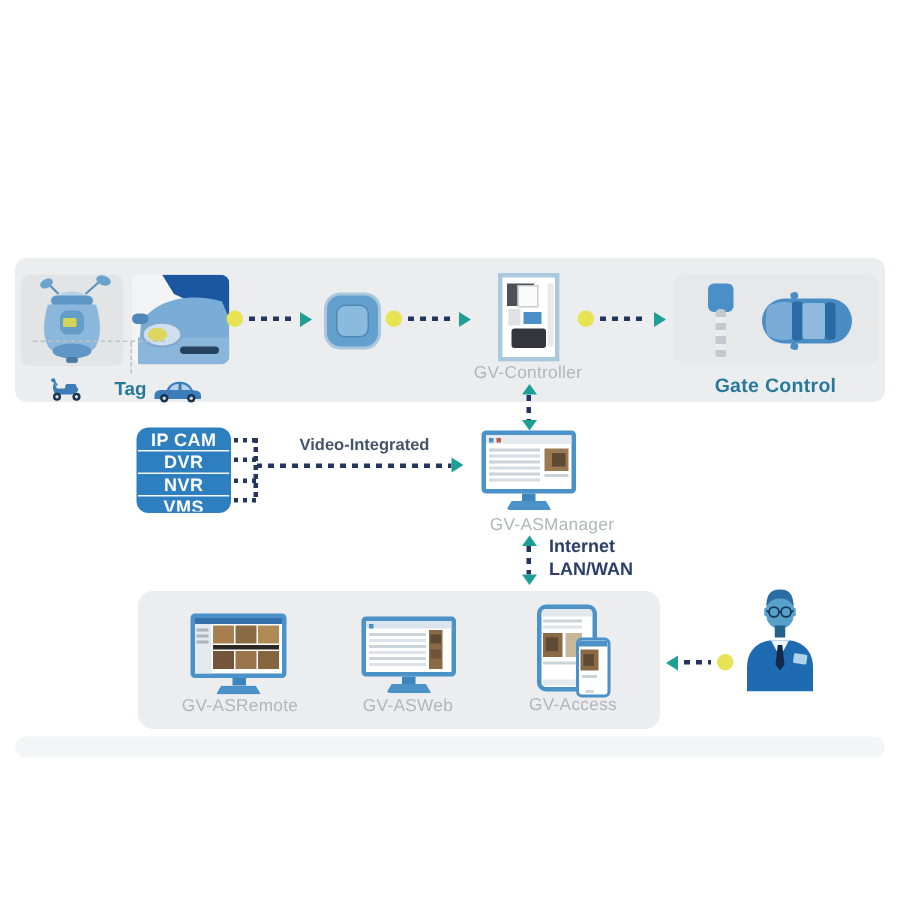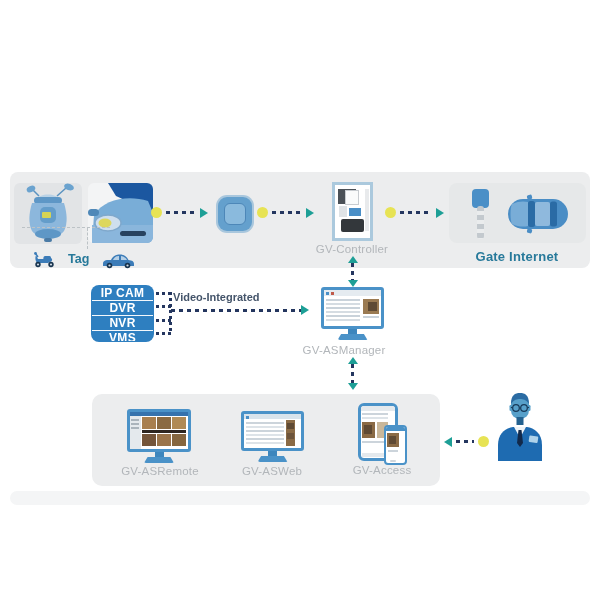--- a/index.html
+++ b/index.html
@@ -97,21 +97,21 @@
     <path d="M6,3 L8,6" stroke="#3c7cb8" stroke-width="1.4"></path>
     <path d="M6,4 C5,7 5,9 7,12 L10,12 Z" fill="#3c7cb8"></path>
     <path d="M8,8 L13,8 C14,6.5 16,6 18,6.5 L21,7 C22.5,8 22.5,9.5 21,10.5 L18,12 L8,12 Z" fill="#3c7cb8"></path>
     <rect x="13.5" y="5" width="7.5" height="3" rx="1.5" fill="#3c7cb8"></rect>
     <circle cx="8" cy="13.5" r="2.7" fill="#18344f"></circle>
       <circle cx="8" cy="13.5" r="1.1" fill="#cfdae3"></circle>
     <circle cx="21" cy="13.5" r="2.7" fill="#18344f"></circle>
       <circle cx="21" cy="13.5" r="1.1" fill="#cfdae3"></circle>
   </svg>
 
-  <div class="abs" style="left:68px;top:252px;width:38px;text-align:left;font-size:12.5px;font-weight:700;color:var(--tealtext);">Tag</div>
+  <div class="abs" style="left:68px;top:252px;width:38px;text-align:center;font-size:12.5px;font-weight:700;color:var(--tealtext);">Tag</div>
 
   <svg class="abs" style="left:102px;top:253px;" viewBox="0 0 33 16" width="33" height="16">
     <path d="M1,11 C1,8 3,7 6,7 L9,7 C11,2.5 15,1.5 18,1.5 C22,1.5 25,3.5 26.5,7 L29,7.5 C31.5,8 32,9.5 32,11 L32,13 L1,13 Z" fill="#3c7cb8"></path>
     <path d="M11,7 C12.5,3.5 15,3 17,3 L17,7 Z" fill="#b6d0e6"></path>
     <path d="M19,3 C22,3.5 24,5 25,7 L19,7 Z" fill="#b6d0e6"></path>
     <circle cx="7.5" cy="12.5" r="2.8" fill="#18344f"></circle>
       <circle cx="7.5" cy="12.5" r="1.1" fill="#cfdae3"></circle>
     <circle cx="25.5" cy="12.5" r="2.8" fill="#18344f"></circle>
       <circle cx="25.5" cy="12.5" r="1.1" fill="#cfdae3"></circle>
   </svg>
@@ -154,42 +154,42 @@
     <svg class="abs" style="left:55px;top:11px;" viewBox="0 0 68 40" width="68" height="40">
       <rect x="4" y="5" width="60" height="30" rx="15" fill="#4a8dc5"></rect>
       <path d="M8,10 C14,7 20,7 24,8 L24,32 C20,33 14,33 8,30 C6,26 6,14 8,10 Z" fill="#79add7"></path>
       <rect x="24" y="7" width="7" height="26" rx="2.5" fill="#2a6ba5"></rect>
       <rect x="31" y="8" width="15" height="24" rx="2" fill="#8fb9dd"></rect>
       <rect x="46" y="7.5" width="7" height="25" rx="2.5" fill="#2a6ba5"></rect>
       <rect x="23" y="1" width="5" height="4.5" rx="1.5" fill="#4a8dc5" transform="rotate(-15 25 3)"></rect>
       <rect x="23" y="34.5" width="5" height="4.5" rx="1.5" fill="#4a8dc5" transform="rotate(15 25 37)"></rect>
     </svg>
   </div>
-  <div class="abs lbl-teal" style="left:457px;top:249px;width:120px;">Gate Internet</div>
+  <div class="abs lbl-teal" style="left:457px;top:249px;width:120px;">Gate Control</div>
 
   <div class="abs varrow" style="left:347px;top:256px;width:11px;">
     <div class="tri-u"></div>
     <div class="dash-v" style="height:17px;"></div>
     <div class="tri-d"></div>
   </div>
 
   <div class="abs stack" style="left:92px;top:286px;width:61px;height:55px;">
     <div class="row">IP CAM</div>
     <div class="row">DVR</div>
     <div class="row">NVR</div>
     <div class="row">VMS</div>
   </div>
 
   <div class="abs dash-h-sm" style="left:156px;top:292px;width:15px;"></div>
   <div class="abs dash-h-sm" style="left:156px;top:305px;width:15px;"></div>
   <div class="abs dash-h-sm" style="left:156px;top:319px;width:15px;"></div>
   <div class="abs dash-h-sm" style="left:156px;top:332px;width:15px;"></div>
   <div class="abs dash-v-sm" style="left:169px;top:292px;height:42px;"></div>
 
-  <div class="abs" style="left:173px;top:291px;width:140px;font-size:11px;font-weight:700;color:#44546a;">Video-Integrated</div>
+  <div class="abs" style="left:173px;top:291px;width:140px;text-align:center;font-size:11px;font-weight:700;color:#44546a;">Video-Integrated</div>
   <div class="abs arrow-row" style="left:171px;top:305px;gap:0;">
     <div class="dash-h" style="width:130px;"></div>
     <div class="tri-r"></div>
   </div>
 
   <div class="abs" style="left:321px;top:287px;width:63px;">
     <div class="screen" style="width:57px;height:36px;">
       <div class="abs" style="left:0;top:0;right:0;height:6px;background:#e5ebf0;"></div>
       <div class="abs" style="left:2px;top:2px;width:3px;height:3px;background:#4a8fc7;"></div>
       <div class="abs" style="left:7px;top:2px;width:3px;height:3px;background:#c05a4a;"></div>
@@ -199,26 +199,30 @@
       <div class="abs" style="left:2px;top:21px;width:34px;height:1.5px;background:#d5dce2;"></div>
       <div class="abs" style="left:2px;top:25px;width:34px;height:1.5px;background:#c9d2da;"></div>
       <div class="abs" style="left:2px;top:29px;width:34px;height:1.5px;background:#d5dce2;"></div>
       <div class="abs" style="right:2px;top:9px;width:16px;height:15px;background:#9a7a52;"></div>
       <div class="abs" style="right:4px;top:12px;width:9px;height:9px;background:#5f4a34;"></div>
       <div class="abs" style="right:2px;top:26px;width:16px;height:1.5px;background:#c9d2da;"></div>
     </div>
     <div class="neck"></div>
     <div class="mbase" style="width:30px;"></div>
   </div>
-  <div class="abs lbl-muted" style="left:294px;top:344px;width:100px;">GV-ASManager</div>
+  <div class="abs lbl-muted" style="left:318px;top:344px;width:100px;">GV-ASManager</div>
 
   <div class="abs varrow" style="left:347px;top:357px;width:11px;">
     <div class="tri-u"></div>
     <div class="dash-v" style="height:19px;"></div>
     <div class="tri-d"></div>
+  </div>
+  <div class="abs lbl-navy" style="left:366px;top:357px;">
+    <div>Internet</div>
+    <div>LAN/WAN</div>
   </div>
 
   <div class="abs" style="left:92px;top:394px;width:348px;height:92px;background:var(--band);border-radius:10px;"></div>
   <div class="abs" style="left:10px;top:491px;width:580px;height:14px;background:#f4f5f6;border-radius:7px;"></div>
 
   <div class="abs" style="left:127px;top:409px;width:64px;">
     <div class="screen" style="width:58px;height:37px;">
       <div class="abs" style="left:0;top:0;right:0;height:4px;background:#3572ad;"></div>
       <div class="abs" style="left:0;top:4px;width:11px;bottom:0;background:#e4e9ed;"></div>
       <div class="abs" style="left:1px;top:7px;width:8px;height:1.5px;background:#aab4bc;"></div>

